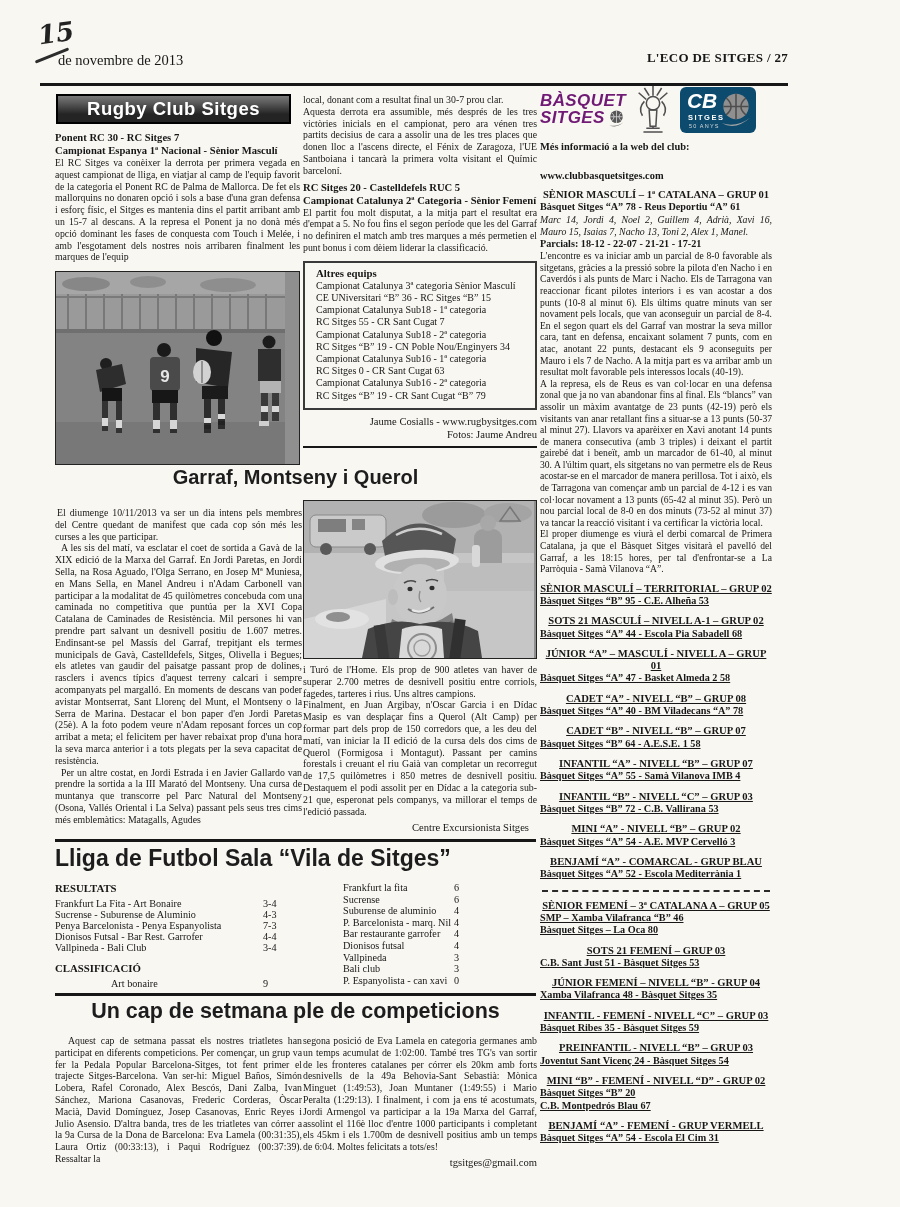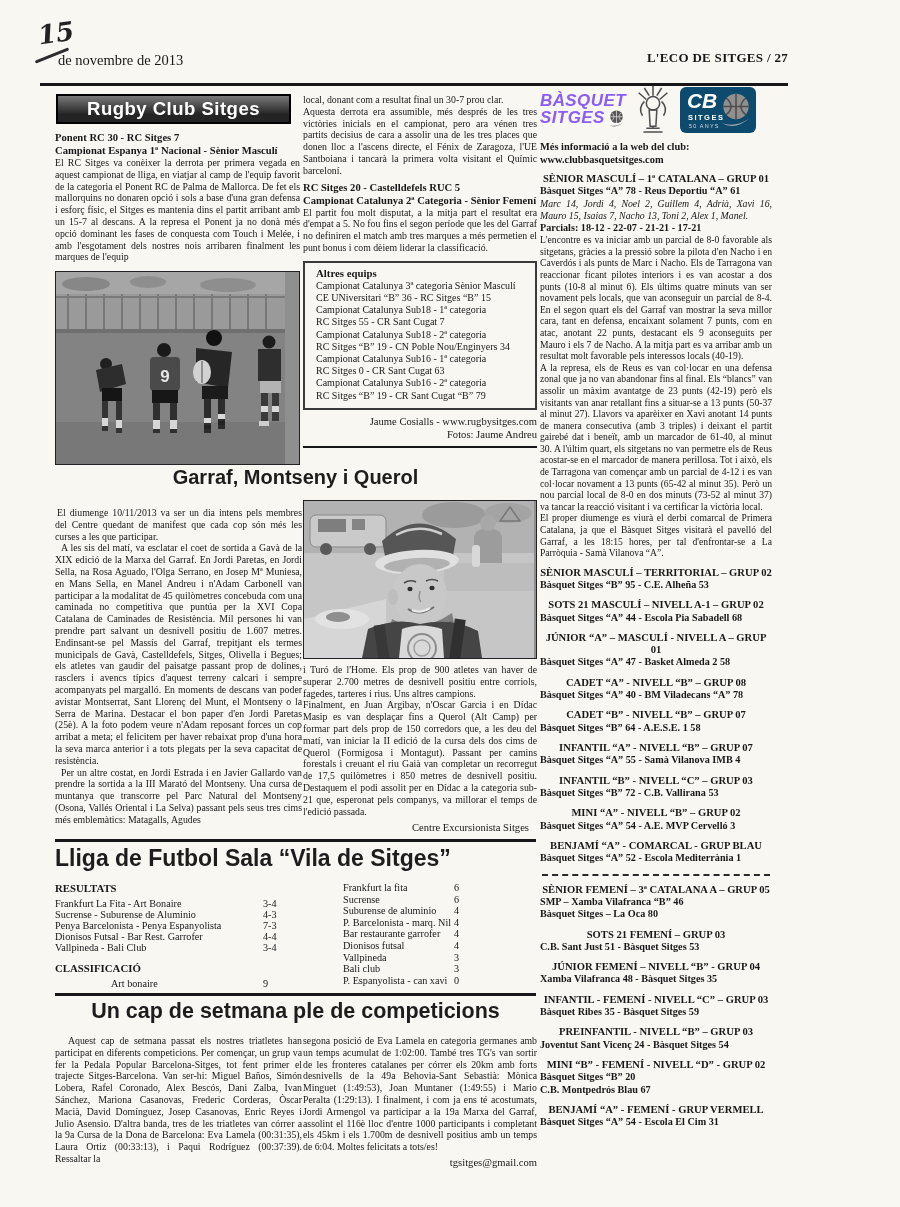--- a/index.html
+++ b/index.html
@@ -55,37 +55,37 @@
   .rule-tri{left:55px;top:993px;width:481px;height:3px;}
   .tri-title{left:55px;top:999px;width:481px;text-align:center;font-weight:bold;font-size:21.5px;color:#1d1d1d;}
   .tri-c1{left:55px;top:1035px;width:247px;}
   .tri-c1 p{text-indent:13px;}
   .tri-c2{left:303px;top:1035px;width:234px;}
   .tri-byline{margin-top:3px;}
   
   .basket{left:540px;top:84px;width:232px;}
   .bk-logos{display:flex;align-items:center;gap:5px;height:52px;}
   .bk-wordmark{font-family:"Liberation Sans","DejaVu Sans",sans-serif;font-style:italic;font-weight:bold;
-               font-size:17px;line-height:16px;color:#8b5cf6;letter-spacing:.4px;white-space:nowrap;}
+               font-size:17px;line-height:16px;color:#701a75;letter-spacing:.4px;white-space:nowrap;}
   .wm2{display:flex;align-items:center;gap:3px;}
   .bk-badge{width:76px;height:46px;background:#0c4a6e;border-radius:6px;position:relative;flex:none;
             font-family:"Liberation Sans","DejaVu Sans",sans-serif;color:#fff;overflow:hidden;}
   .cb-cb{position:absolute;left:7px;top:2px;font-style:italic;font-weight:bold;font-size:21px;}
   .cb-sitges{position:absolute;left:8px;top:26px;font-size:7.5px;font-weight:bold;letter-spacing:1.5px;}
   .cb-anys{position:absolute;left:9px;top:36px;font-size:5.5px;letter-spacing:1.2px;color:#d9d9d9;}
   .cb-ball{position:absolute;right:3px;top:4px;}
   .bk-info{font-weight:bold;font-size:10.4px;line-height:13px;margin-top:4px;}
   .bk-main{margin-top:7px;}
   .bk-h{text-align:center;font-weight:bold;font-size:10.6px;line-height:12.2px;}
   .bk-l{font-weight:bold;font-size:10.2px;line-height:12.4px;}
   .bk-players{font-style:italic;font-size:9.8px;line-height:12px;text-align:justify;}
   .bk-parcials{font-weight:bold;font-size:10.2px;line-height:12.6px;}
   .bk-body{font-size:9.6px;line-height:11.6px;text-align:justify;}
   .bk-body p{margin:0;}
-  .bk-sec{margin-top:8px;}
+  .bk-sec{margin-top:8px;text-decoration:underline;}
   .bk-sep{border-top:2px dashed #2a2a2a;margin:9px 2px 0;}
 </style>
 </head>
 <body>
 
 <div class="page">
 
   <div class="abs hand-num">15</div>
   <div class="abs hand-stroke"></div>
   <div class="abs issue-date">de novembre de 2013</div>
@@ -358,21 +358,21 @@
         <div class="cb-sitges">SITGES</div>
         <div class="cb-anys">50 ANYS</div>
         <svg class="cb-ball" width="34" height="38" viewBox="0 0 24 27">
           <circle cx="12" cy="11" r="9" fill="#8f8f8f"></circle>
           <path d="M3 11 H21 M12 2 V20 M5 5 Q12 11 5 17 M19 5 Q12 11 19 17" stroke="#4d4d4d" fill="none" stroke-width="1.1"></path>
           <path d="M2 23 Q12 28 22 19 Q13 26 2 23 Z" fill="#a6a6a6"></path>
         </svg>
       </div>
     </div>
     <div class="bk-info">Més informació a la web del club:</div>
-    <div class="bk-info" style="margin-top:0;">www.clubbasquetsitges.com</div>
+    <div class="bk-info" style="margin-top:16px;">www.clubbasquetsitges.com</div>
 
     <div class="bk-main">
       <div class="bk-h">SÈNIOR  MASCULÍ – 1ª CATALANA – GRUP 01</div>
       <div class="bk-l">Bàsquet Sitges “A” 78 - Reus Deportiu “A” 61</div>
       <div class="bk-players">Marc 14, Jordi 4, Noel 2, Guillem 4, Adrià, Xavi 16, Mauro 15, Isaias 7, Nacho 13, Toni 2, Alex 1, Manel.</div>
       <div class="bk-parcials">Parcials: 18-12 - 22-07 - 21-21 - 17-21</div>
       <div class="bk-body">
 
       <p>L'encontre es va iniciar amb un parcial de 8-0 favorable als sitgetans, gràcies a la pressió sobre la pilota d'en Nacho i en Caverdós i als punts de Marc i Nacho. Els de Tarragona van reaccionar ficant pilotes interiors i es van acostar a dos punts (10-8 al minut 6). Els últims quatre minuts van ser novament pels locals, que van aconseguir un parcial de 8-4. En el segon quart els del Garraf van mostrar la seva millor cara, tant en defensa, encaixant solament 7 punts, com en atac, anotant 22 punts, destacant els 9 aconseguits per Mauro i els 7 de Nacho. A la mitja part es va arribar amb un resultat molt favorable pels interessos locals (40-19).</p>
           <p>A la represa, els de Reus es van col·locar en una defensa zonal que ja no van abandonar fins al final. Els “blancs” van assolir un màxim avantatge de 23 punts (42-19) però els visitants van anar retallant fins a situar-se a 13 punts (50-37 al minut 27). Llavors va aparèixer en Xavi anotant 14 punts de manera consecutiva (amb 3 triples) i deixant el partit gairebé dat i beneït, amb un marcador de 61-40, al minut 30. A l'últim quart, els sitgetans no van permetre els de Reus acostar-se en el marcador de manera perillosa. Tot i això, els de Tarragona van començar amb un parcial de 4-12 i es van col·locar novament a 13 punts (65-42 al minut 35). Però un nou parcial local de 8-0 en dos minuts (73-52 al minut 37) va tancar la reacció visitant i va certificar la victòria local.</p>

